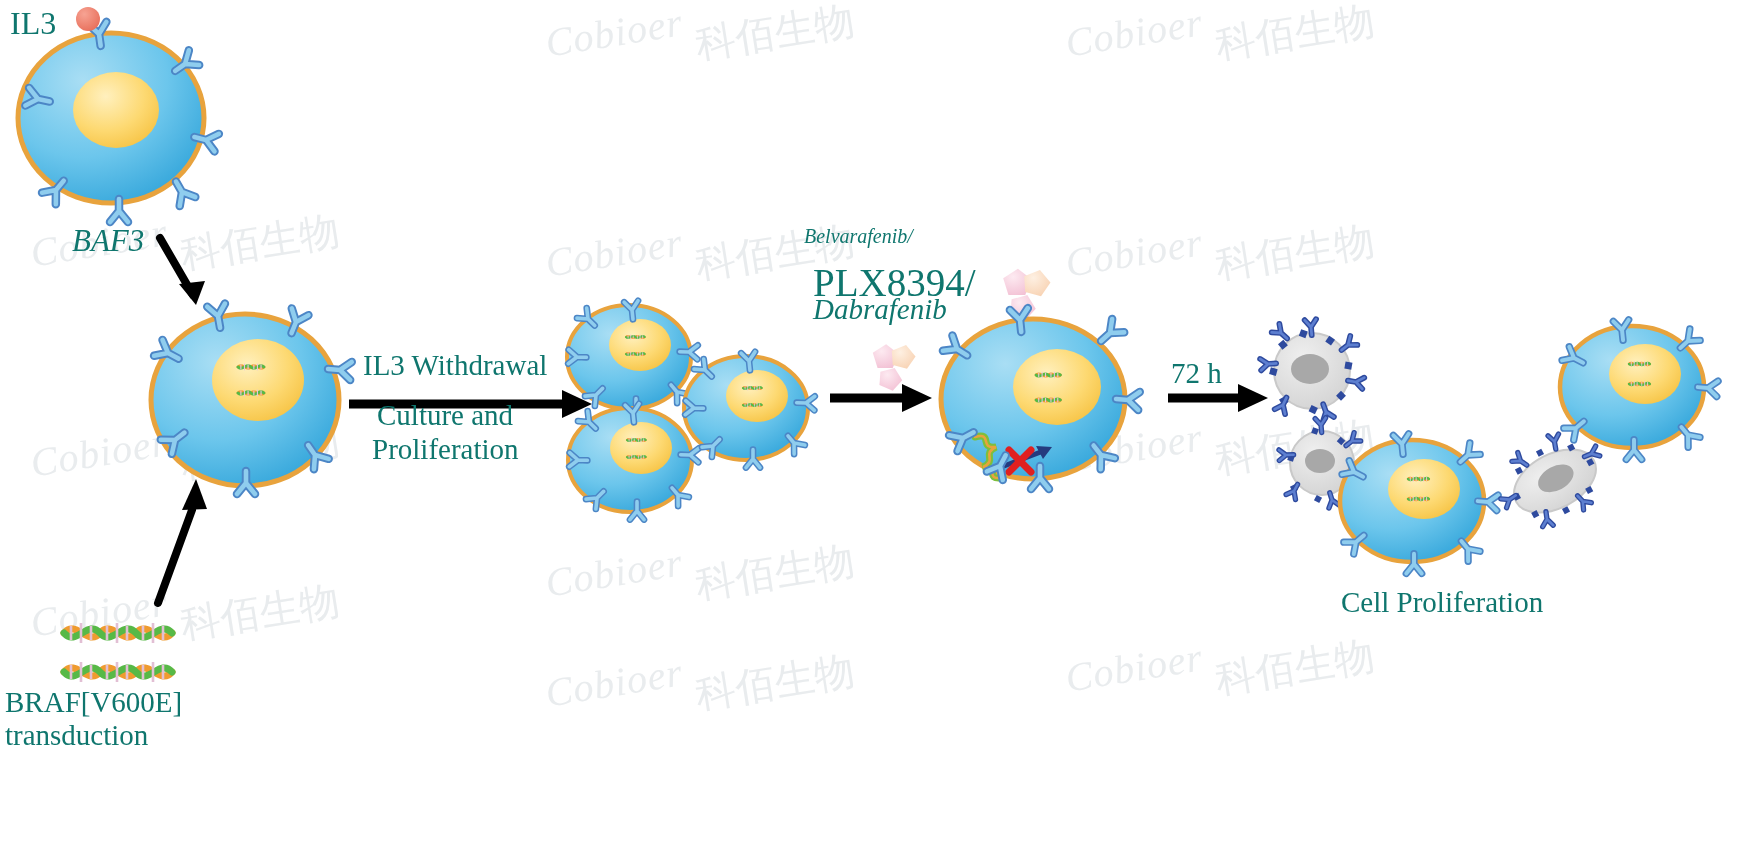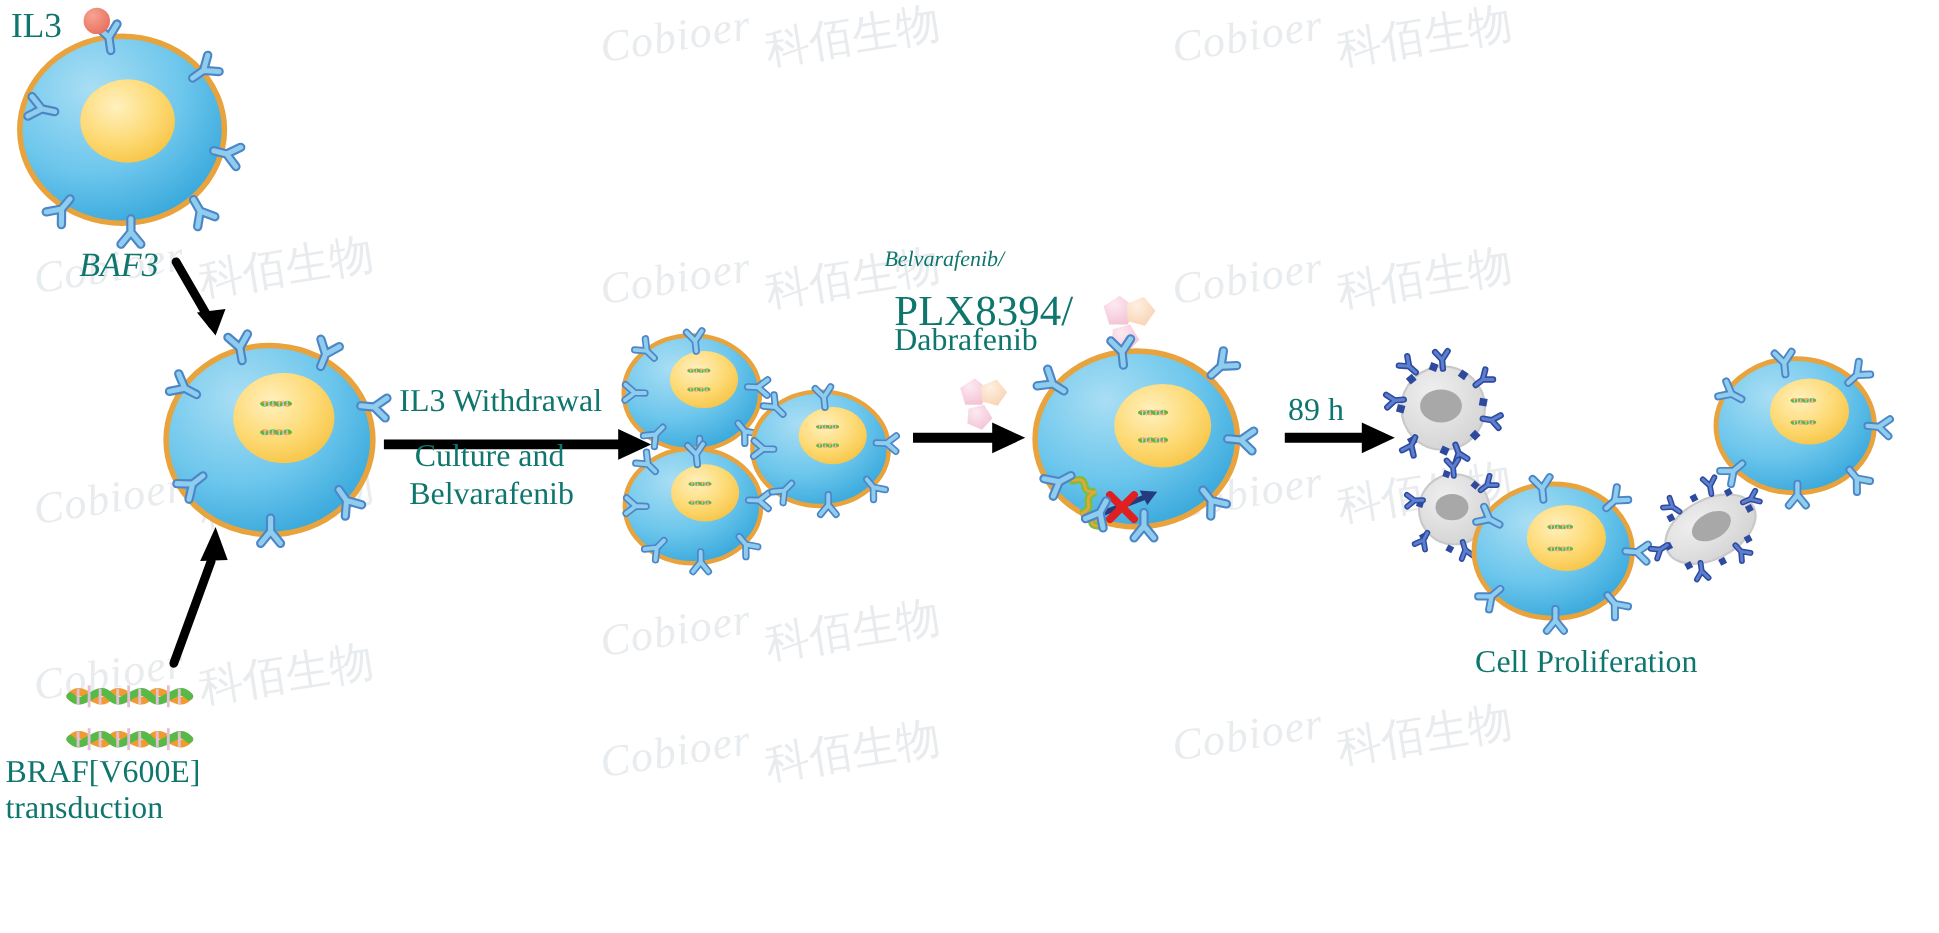--- a/index.html
+++ b/index.html
@@ -349,24 +349,24 @@
 
   <div class="lbl" style="left:10px;top:3px;font-size:32px;">IL3</div>
 
   <div class="lbl" style="left:72px;top:221px;font-size:31px;font-style:italic;">BAF3</div>
 
   <div class="lbl" style="left:5px;top:684px;font-size:29px;">BRAF[V600E]</div>
   <div class="lbl" style="left:5px;top:717px;font-size:29px;">transduction</div>
 
   <div class="lbl" style="left:363px;top:347px;font-size:29px;">IL3 Withdrawal</div>
   <div class="lbl" style="left:377px;top:397px;font-size:29px;">Culture and</div>
-  <div class="lbl" style="left:372px;top:431px;font-size:29px;">Belvarafenib</div>
+  <div class="lbl" style="left:372px;top:431px;font-size:29px;">Proliferation</div>
 
 
   <div class="lbl" style="left:804px;top:224px;font-size:20px;font-style:italic;">Belvarafenib/</div>
   <div class="lbl" style="left:813px;top:258px;font-size:39px;text-align:right;">PLX8394/</div>
-  <div class="lbl" style="left:813px;top:291px;font-size:29px;">Dabrafenib</div>
-
-  <div class="lbl" style="left:1171px;top:355px;font-size:29px;">89 h</div>
+  <div class="lbl" style="left:813px;top:291px;font-size:29px;font-style:italic;">Dabrafenib</div>
+
+  <div class="lbl" style="left:1171px;top:355px;font-size:29px;">72 h</div>
 
   <div class="lbl" style="left:1341px;top:584px;font-size:29px;">Cell Proliferation</div>
 
 </div>
 
 </body></html>

